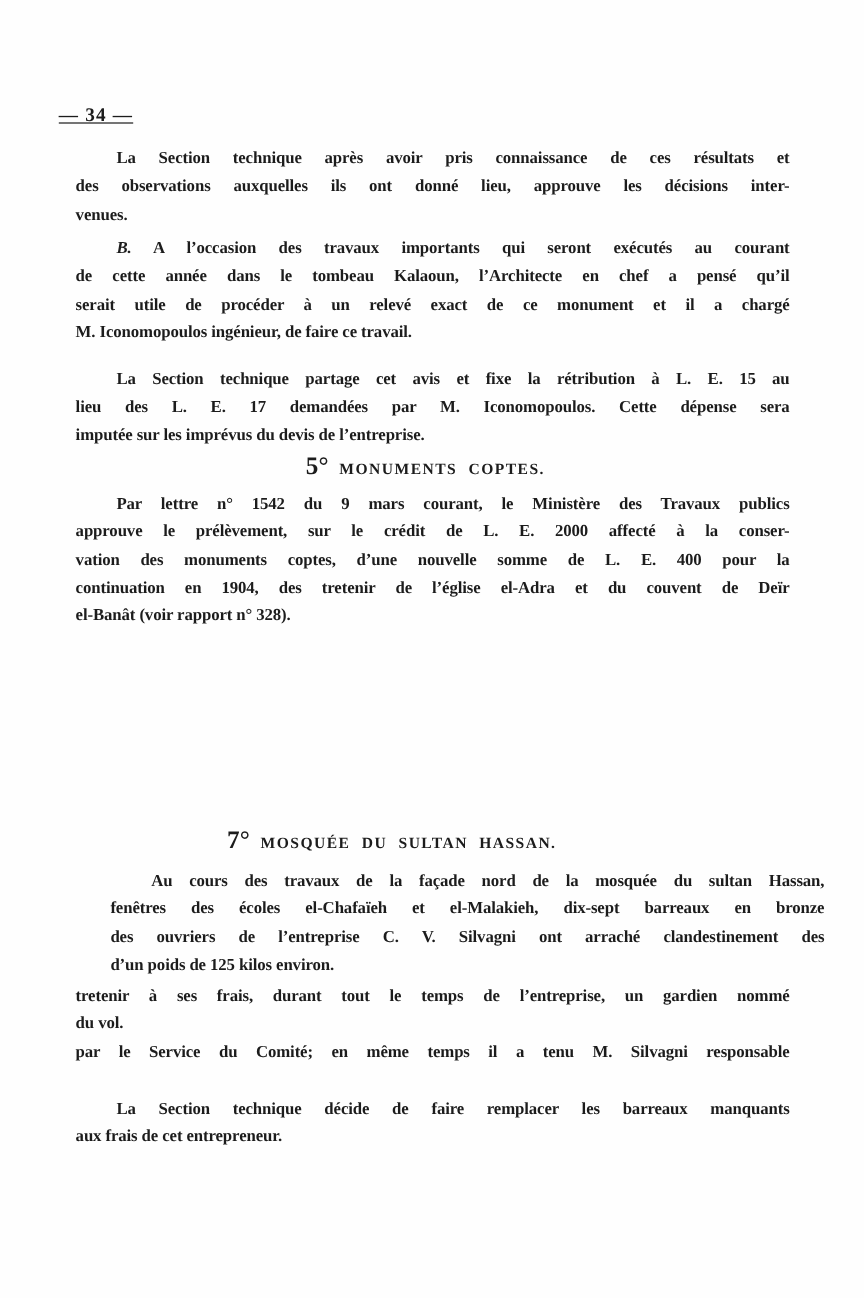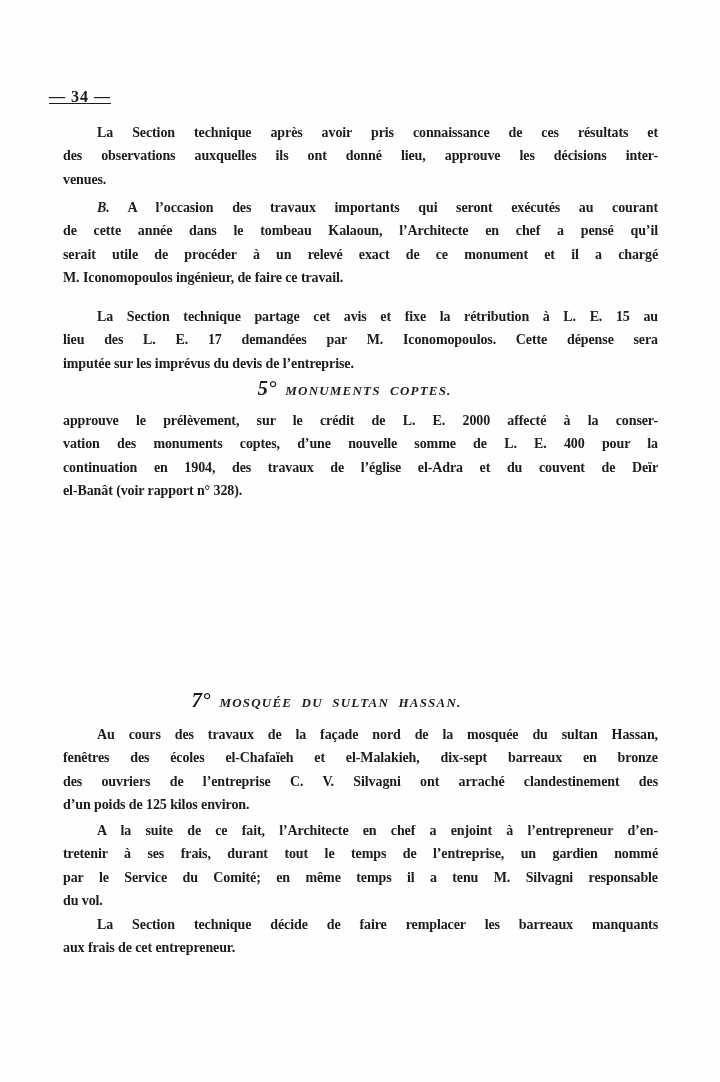--- a/index.html
+++ b/index.html
@@ -36,21 +36,20 @@
     text-align: left;
     font-size: 16px;
     letter-spacing: 1px;
     transform: translateX(-14px);
     text-decoration: underline;
   }
   .heading {
     text-align: center;
     line-height: 24px;
     white-space: nowrap;
-    font-style: italic;
   }
   .heading .h-num {
     font-size: 21px;
     font-weight: 700;
     margin-right: 9px;
   }
   .heading .h-label {
     font-size: 13px;
     font-weight: 700;
     letter-spacing: 1.2px;
@@ -62,21 +61,21 @@
   
   .pos-pageno { top: 88px; }
   .pos-p1 { top: 121px; }
   .pos-p2 { top: 196px; }
   .pos-p3 { top: 292px; margin-top: 13px; }
   .pos-h5 { top: 376px; }
   .pos-p4 { top: 409px; }
   .pos-h6 { top: 557px; }
   .pos-p5 { top: 603px; }
   .pos-h7 { top: 688px; }
-  .pos-p6 { top: 723px; }
+  .pos-p6 { top: 723px; margin-left: 29px; }
   .pos-p7 { top: 819px; }
   .pos-p8 { top: 913px; }
 </style>
 </head>
 <body>
 
 <div class="page">
 
   <div class="block pageno pos-pageno">— 34 —</div>
 
@@ -97,44 +96,44 @@
     <div class="line first">La Section technique partage cet avis et fixe la rétribution à L. E. 15 au</div>
     <div class="line">lieu des L. E. 17 demandées par M. Iconomopoulos. Cette dépense sera</div>
     <div class="line last">imputée sur les imprévus du devis de l’entreprise.</div>
   </div>
 
   <div class="block heading h-shift-1 pos-h5">
     <span class="h-num">5°</span><span class="h-label">MONUMENTS COPTES.</span>
   </div>
 
   <div class="block para pos-p4">
+    <div class="line first">Par lettre n° 1542 du 9 mars courant, le Ministère des Travaux publics</div>
     <div class="line">approuve le prélèvement, sur le crédit de L. E. 2000 affecté à la conser-</div>
     <div class="line">vation des monuments coptes, d’une nouvelle somme de L. E. 400 pour la</div>
-    <div class="line">continuation en 1904, des travaux de l’église el-Adra et du couvent de Deïr</div>
+    <div class="line">continuation en 1904, des tretenir de l’église el-Adra et du couvent de Deïr</div>
     <div class="line last">el-Banât (voir rapport n° 328).</div>
   </div>
 
 
 
   <div class="block heading h-shift-3 pos-h7">
     <span class="h-num">7°</span><span class="h-label">MOSQUÉE DU SULTAN HASSAN.</span>
   </div>
 
   <div class="block para pos-p6">
     <div class="line first">Au cours des travaux de la façade nord de la mosquée du sultan Hassan,</div>
     <div class="line">fenêtres des écoles el-Chafaïeh et el-Malakieh, dix-sept barreaux en bronze</div>
     <div class="line">des ouvriers de l’entreprise C. V. Silvagni ont arraché clandestinement des</div>
     <div class="line last">d’un poids de 125 kilos environ.</div>
   </div>
 
   <div class="block para pos-p7">
-    <div class="line first">A la suite de ce fait, l’Architecte en chef a enjoint à l’entrepreneur d’en-</div>
     <div class="line">tretenir à ses frais, durant tout le temps de l’entreprise, un gardien nommé</div>
+    <div class="line last">du vol.</div>
     <div class="line">par le Service du Comité; en même temps il a tenu M. Silvagni responsable</div>
-    <div class="line last">du vol.</div>
   </div>
 
   <div class="block para pos-p8">
     <div class="line first">La Section technique décide de faire remplacer les barreaux manquants</div>
     <div class="line last">aux frais de cet entrepreneur.</div>
   </div>
 
 </div>
 
 </body></html>

